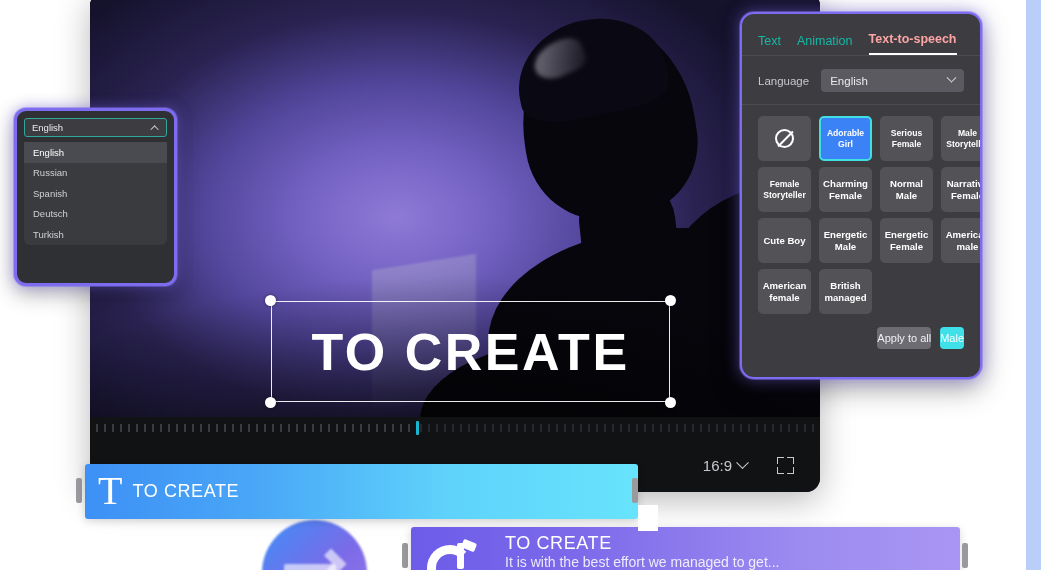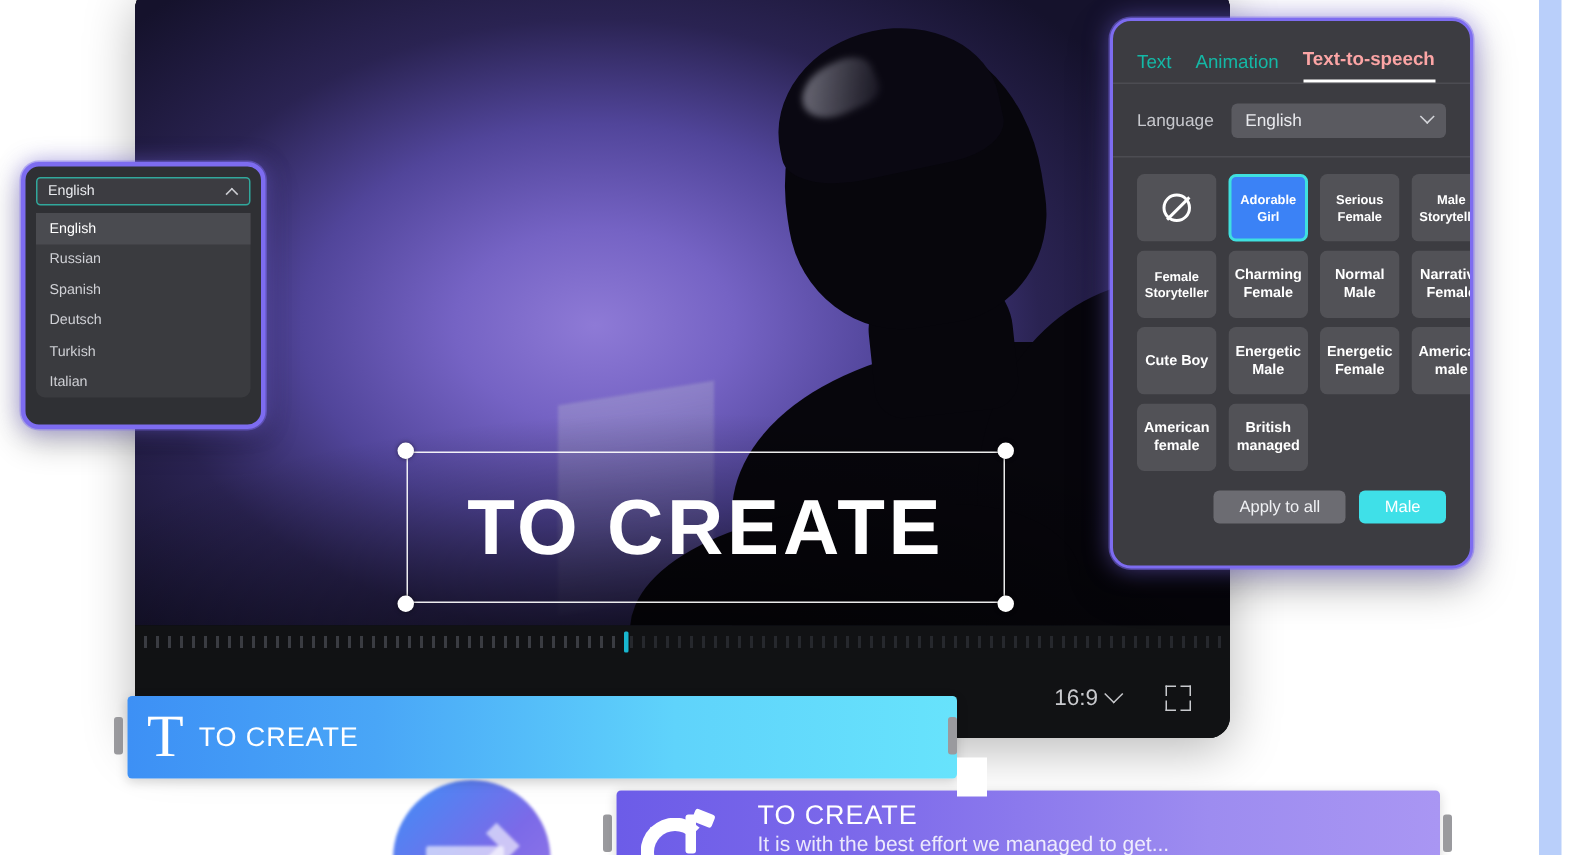--- a/index.html
+++ b/index.html
@@ -163,21 +163,21 @@
   .voice.big { font-size:9.6px; }
   .voice.selected { border-color:#3fe0df; background:#3b82f6; }
   .noban { width:19px; height:19px; border:2px solid #fff; border-radius:50%;
            position:relative; }
   .noban::after { content:""; position:absolute; left:-2px; top:6.5px;
            width:21px; height:2px; background:#fff; transform:rotate(-45deg); }
 
   .panel-actions { display:flex; justify-content:flex-end; gap:9px;
                    padding:13px 2px 0 2px; }
   .btn { height:22px; border-radius:4px; font-size:11px; cursor:pointer;
-         display:flex; align-items:center; justify-content:center; padding:0 17px; }
+         display:flex; align-items:center; justify-content:center; padding:0 0; }
   .btn-ghost { background:#6c6c72; color:#f0f1f4; }
   .btn-primary { background:#3fe0e8; color:#ffffff; }
 
   
   .lang-popup {
     position:absolute; left:14px; top:108px; width:163px; height:178px;
     background:#2f3034; border-radius:12px; border:3px solid #7d6cf0;
     box-shadow:0 0 0 1px rgba(125,108,240,.45), 0 0 14px rgba(125,108,240,.5),
                0 8px 22px rgba(0,0,0,.3);
     padding:7px; overflow:hidden;
@@ -339,21 +339,20 @@
     <div class="lang-popup-field">
       <span>English</span>
       <span class="up-chev"></span>
     </div>
     <div class="lang-list">
       <div class="lang-item hi">English</div>
       <div class="lang-item">Russian</div>
       <div class="lang-item">Spanish</div>
       <div class="lang-item">Deutsch</div>
       <div class="lang-item">Turkish</div>
-      <div class="lang-item">Italian</div>
     </div>
   </div>
 
   <div class="arrow-badge">
     <div class="ar"></div>
       <div class="ah"></div>
   </div>
 
   <div class="clip-handle" style="left:76px; top:478px;"></div>
   <div class="clip-text">

